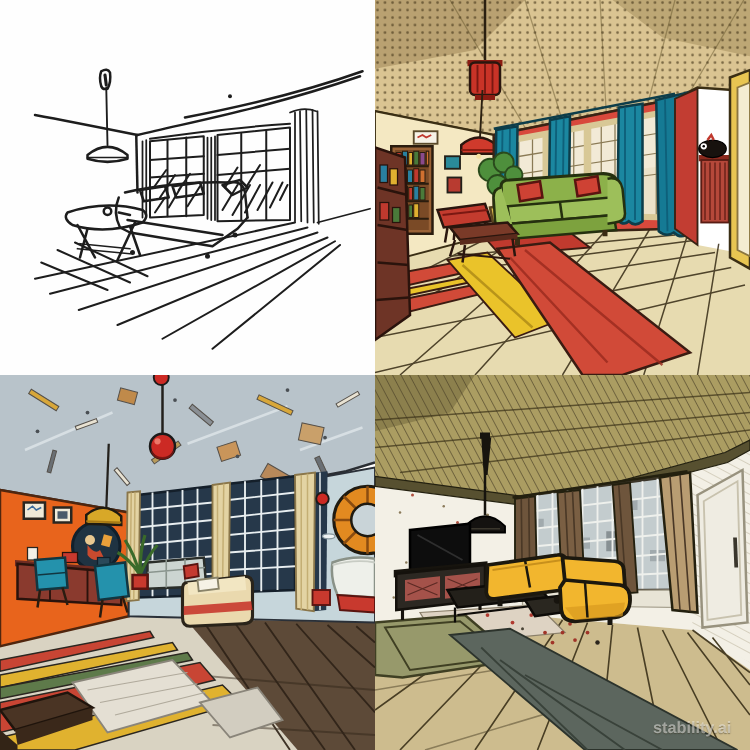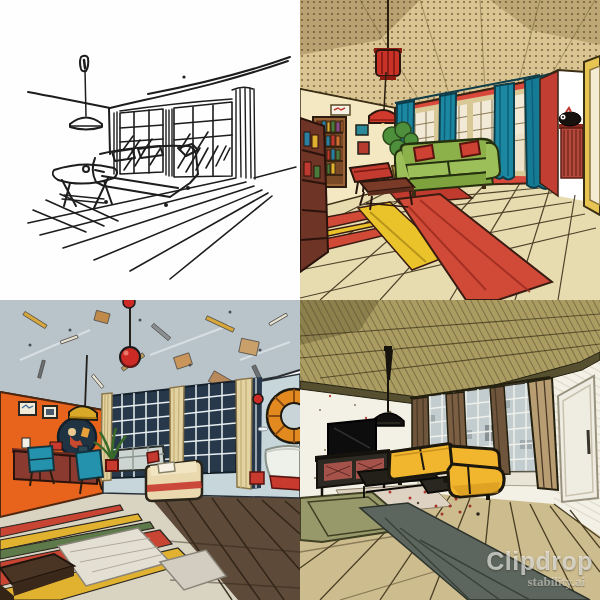--- a/index.html
+++ b/index.html
@@ -2,21 +2,21 @@
 <html><head>
 <meta charset="utf-8">
 <style>
   html,body{margin:0;padding:0;background:#ffffff;}
   #canvas{position:relative;width:600px;height:600px;overflow:hidden;font-family:"Liberation Sans",sans-serif;}
   .panel{position:absolute;width:300px;height:300px;margin:0;padding:0;}
   .panel svg{display:block;width:300px;height:300px;}
   .tl{left:0;top:0}.tr{left:300px;top:0}.bl{left:0;top:300px}.br{left:300px;top:300px}
   .watermark{position:absolute;right:7px;bottom:12px;text-align:right;line-height:1;pointer-events:none;z-index:5;}
   .wm1{display:block;font-size:25px;font-weight:bold;letter-spacing:.5px;color:rgba(255,255,255,.62);text-shadow:0 1px 2px rgba(50,45,25,.5);}
-  .wm2{display:block;font-size:13px;font-weight:bold;margin:1px 8px 0 0;color:rgba(255,255,255,.48);text-shadow:0 1px 1px rgba(50,45,25,.45);font-family:Liberation Serif, serif;}
+  .wm2{display:block;font-size:13px;font-weight:bold;margin:1px 8px 0 0;color:rgba(255,255,255,.48);text-shadow:0 1px 1px rgba(50,45,25,.45);}
 </style>
 </head>
 <body>
 
 <div id="canvas">
 
   <figure class="panel tl" aria-label="Ink sketch of a living room with a pendant lamp, sofa, oval coffee table, tall curtained windows and diagonal floor lines">
     <svg viewBox="0 0 300 300" xmlns="http://www.w3.org/2000/svg">
       <rect x="0" y="0" width="300" height="300" fill="#fefefe"></rect>
       <g stroke="#1d1d1d" stroke-width="2" fill="none" stroke-linecap="round" stroke-linejoin="round">
@@ -571,16 +571,15 @@
 
       <g>
         <polygon points="258,96 294,76 298,198 262,202" fill="#efece2" stroke="#98927e" stroke-width="2"></polygon>
         <polygon points="263,101 290,85 293,192 266,196" fill="none" stroke="#c8c2ae" stroke-width="1.5"></polygon>
         <line x1="288" y1="130" x2="289" y2="154" stroke="#3a362c" stroke-width="3"></line>
       </g>
     </svg>
   </figure>
 
   <div class="watermark">
-    <span class="wm1">Clipdrop</span>
     <span class="wm2">stability.ai</span>
   </div>
 </div>
 
 </body></html>

